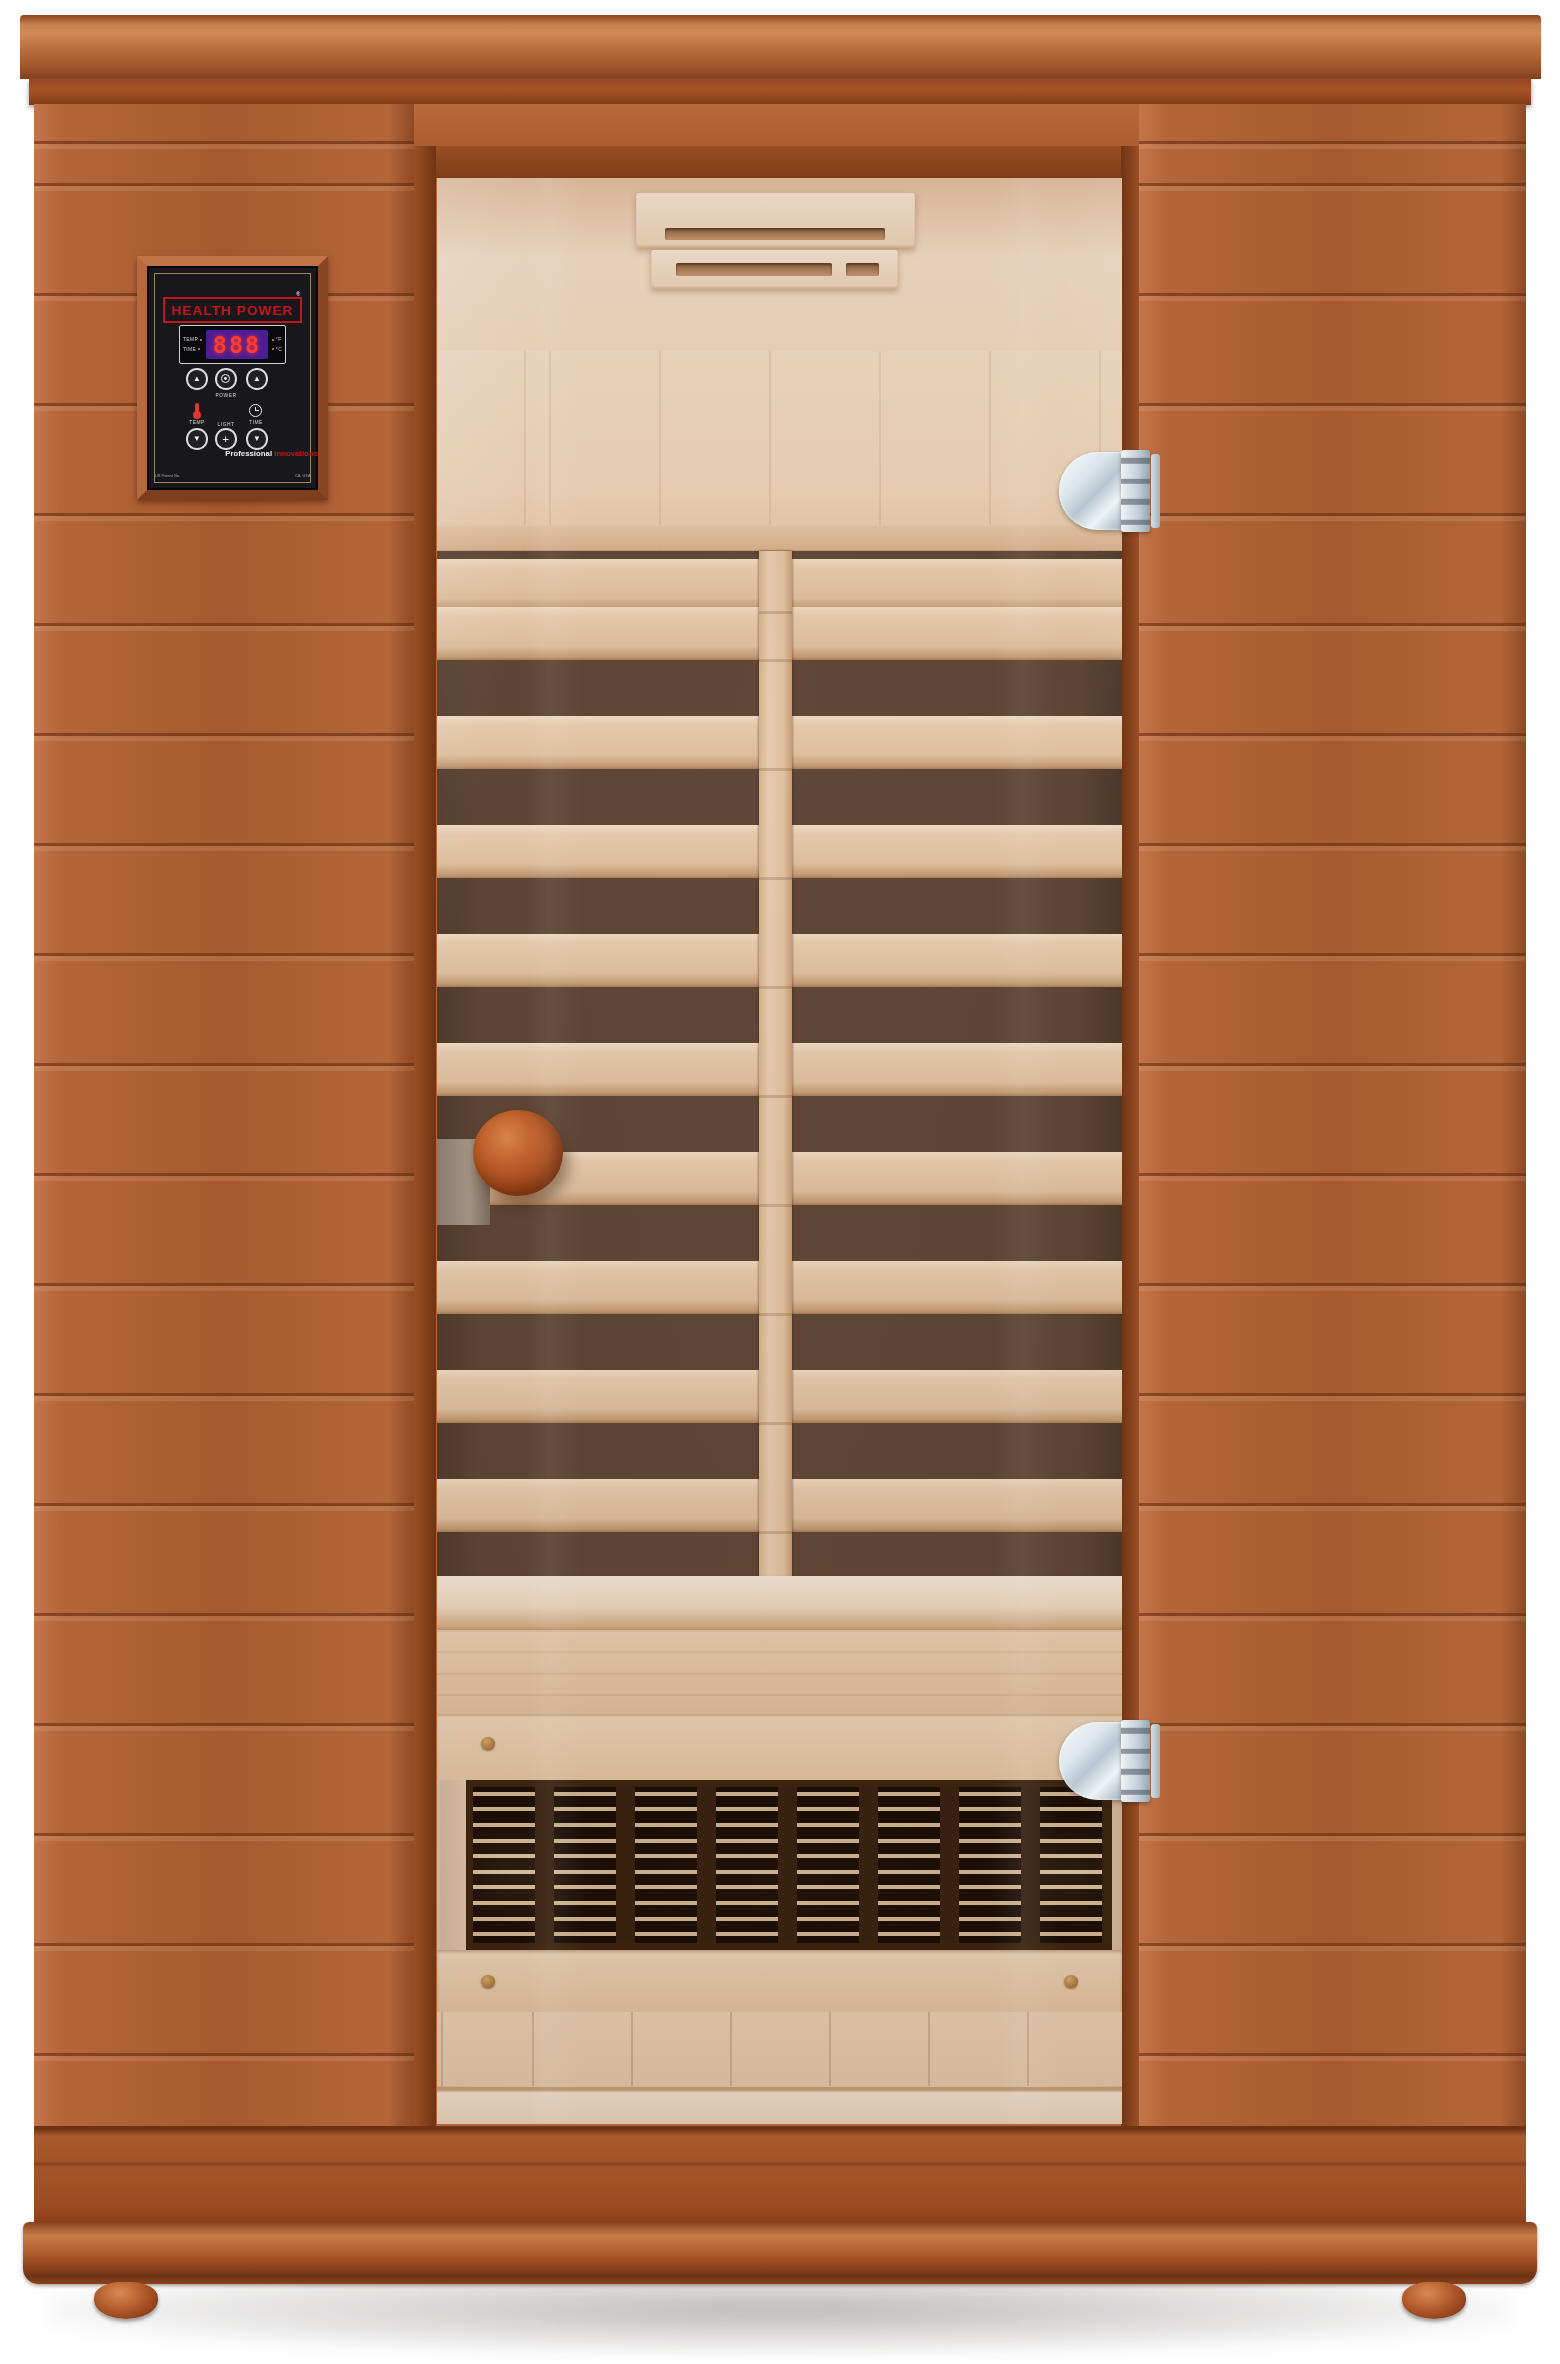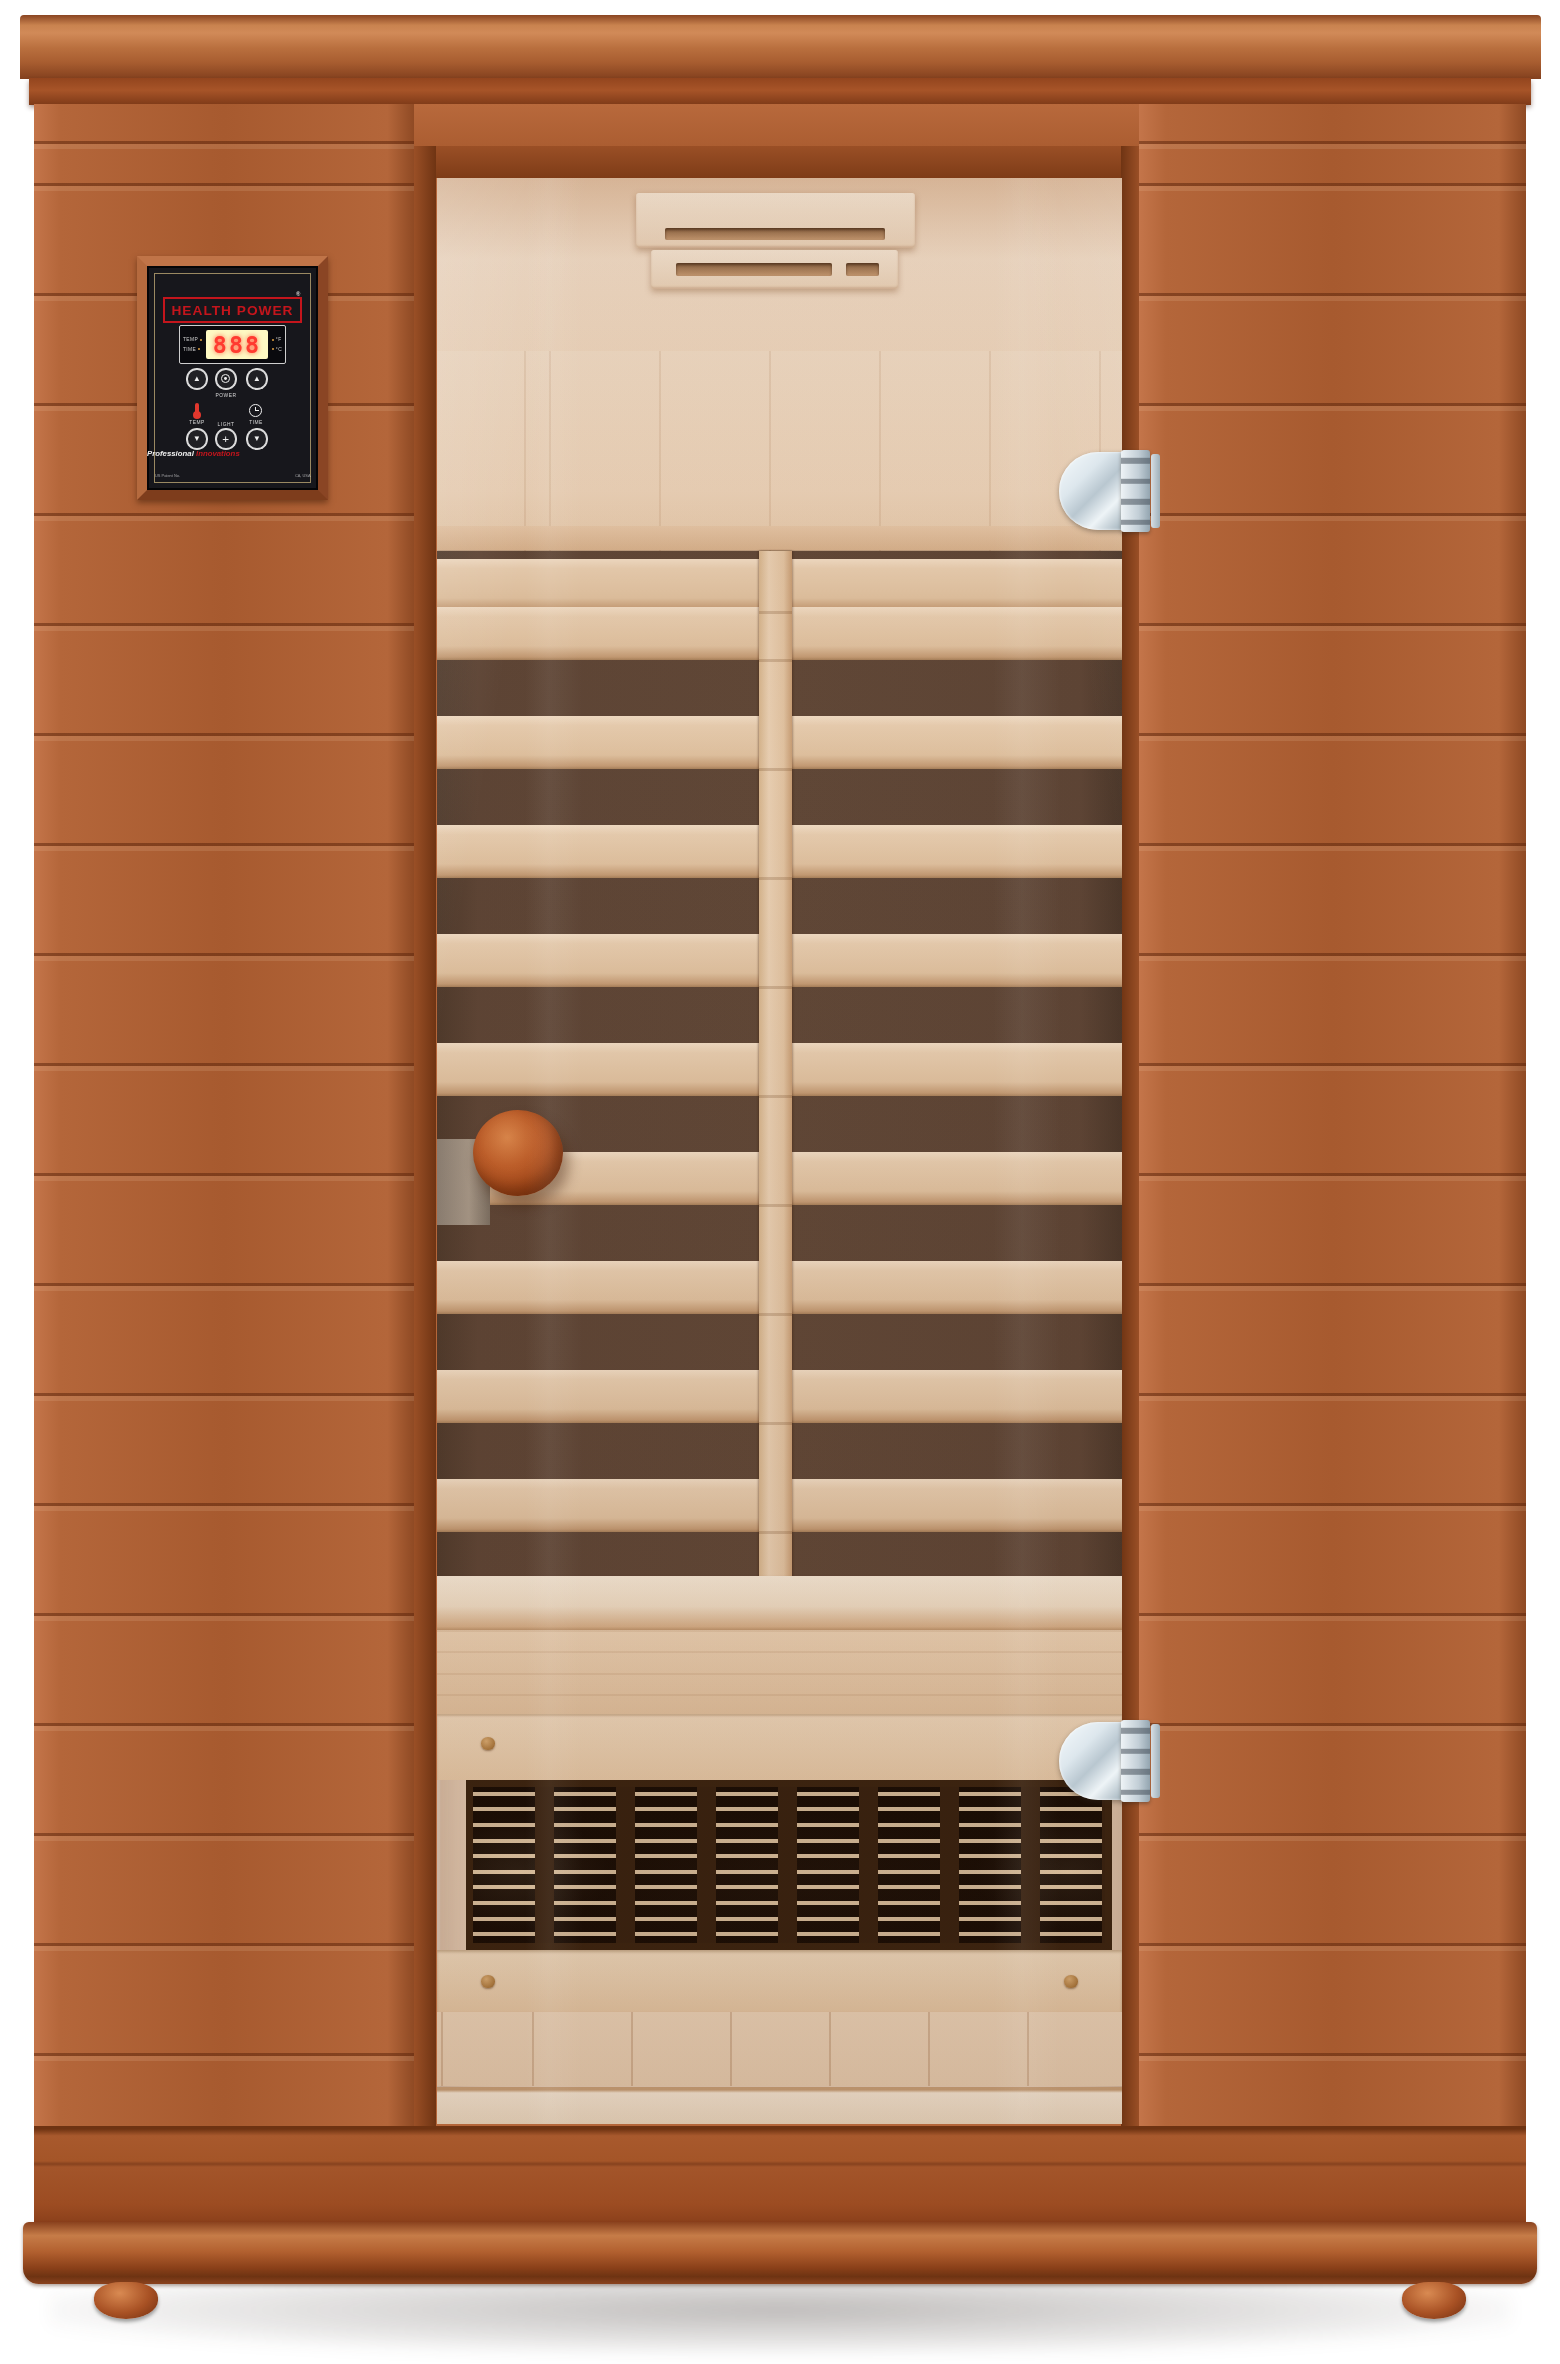--- a/index.html
+++ b/index.html
@@ -158,37 +158,37 @@
   .cp-pin{left:6.8px;top:6.8px;right:6.8px;bottom:6.8px;border:1px solid rgba(188,166,116,.8);}
   .cp-brand{left:15.6px;top:31px;right:15.6px;height:22.4px;border:2px solid var(--brand-red,#c4151c);
     display:flex;align-items:center;justify-content:center;
     color:var(--brand-red,#c4151c);font-weight:bold;font-size:13.7px;letter-spacing:1px;}
   .cp-reg{position:absolute;right:-1px;top:-7.8px;font-size:5.9px;color:#ddd;}
   .cp-display{left:32px;top:59px;width:105px;height:37px;border:1px solid #cfcfcf;border-radius:2px;
     background:#0a0a0e;display:flex;align-items:center;}
   .cp-dcol{display:flex;flex-direction:column;justify-content:center;gap:4.9px;padding:0 2.9px;}
   .cp-dlabel{font-size:4.9px;color:#cfcfcf;letter-spacing:0.4px;display:flex;align-items:center;gap:2px;}
   .cp-dot{width:2px;height:2px;border-radius:50%;background:#e0a040;display:inline-block;}
-  .cp-lcd{flex:1;height:29px;margin:0 1px;background:#fef9c3;border-radius:2px;
+  .cp-lcd{flex:1;height:29px;margin:0 1px;background:#4c1d95;border-radius:2px;
     display:flex;align-items:center;justify-content:center;
     font-family:"DejaVu Sans Mono",monospace;font-weight:bold;font-size:23.4px;letter-spacing:2px;
     color:var(--segment-red,#ff3b30);text-shadow:0 0 4.9px rgba(255,60,40,.85);}
   .cp-btn{width:21.5px;height:21.5px;border-radius:50%;border:2px solid rgba(240,240,240,.9);box-sizing:border-box;
     background:rgba(255,255,255,.04);display:flex;align-items:center;justify-content:center;
     color:#f0f0f0;font-size:7.8px;line-height:1;}
   .cp-label{position:absolute;font-size:4.9px;color:#d8d8d8;letter-spacing:0.5px;text-align:center;width:39px;margin-left:-19.5px;}
   .icon-power{width:8.8px;height:8.8px;border:1.6px solid #f0f0f0;border-radius:50%;position:relative;box-sizing:border-box;}
   .icon-power::after{content:"";position:absolute;left:50%;top:50%;width:2.9px;height:2.9px;margin:-1.5px 0 0 -1.5px;
     border-radius:50%;background:#f0f0f0;}
   .icon-clock{width:12.7px;height:12.7px;border:1.5px solid #f0f0f0;border-radius:50%;position:relative;box-sizing:border-box;}
   .icon-clock::before{content:"";position:absolute;left:4.3px;top:1.6px;width:1.4px;height:3.5px;background:#f0f0f0;}
   .icon-clock::after{content:"";position:absolute;left:4.9px;top:4.5px;width:3.3px;height:1.4px;background:#f0f0f0;}
   .icon-thermo{position:absolute;width:3.9px;height:10.7px;background:#e2372d;border-radius:2px;}
   .icon-thermo::after{content:"";position:absolute;left:-2px;bottom:-4.9px;width:7.8px;height:7.8px;border-radius:50%;background:#e2372d;}
-  .cp-tagline{left:0;right:0;top:183px;text-align:left;font-size:7.8px;font-style:italic;font-weight:bold;color:#eee;}
+  .cp-tagline{left:0;right:0;top:183px;text-align:right;font-size:7.8px;font-weight:bold;color:#eee;}
   .cp-tag-red{color:#c4151c;}
   .cp-fine{top:207px;font-size:4.9px;color:rgba(255,255,255,.55);filter:blur(0.3px);transform:scale(.8);}
   .cp-fine.l{left:7.8px;transform-origin:left;} .cp-fine.r{right:7.8px;transform-origin:right;}
 </style>
 </head>
 <body>
 
 <div class="stage">
 
   <div class="abs floor-shadow"></div>

